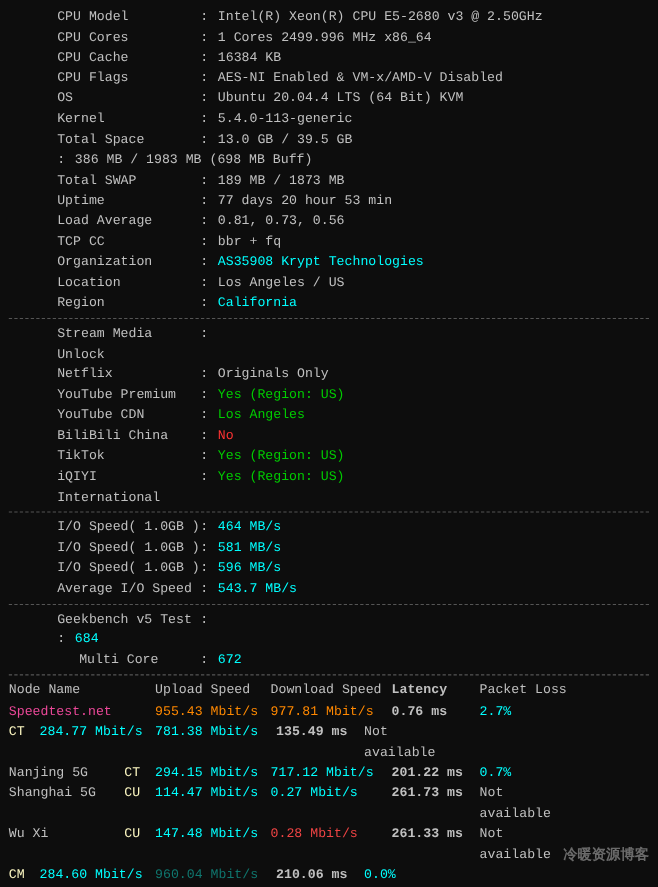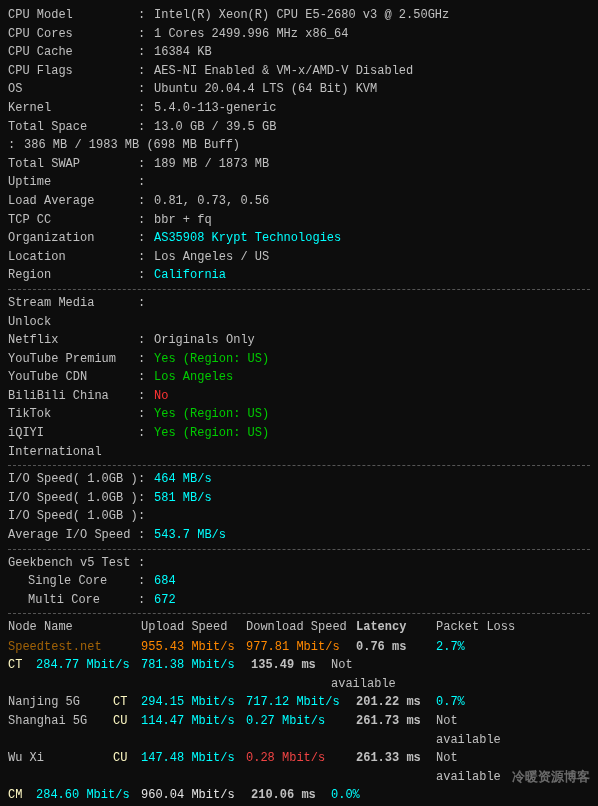--- a/index.html
+++ b/index.html
@@ -15,20 +15,21 @@
     }
     .section { margin-bottom: 2px; }
     .divider {
       border: none;
       border-top: 1px dashed #555;
       margin: 4px 0;
     }
     .info-row {
       display: flex;
       line-height: 1.55;
+      margin-left: 44px;
     }
     .info-label {
       width: 130px;
       flex-shrink: 0;
       color: #c0c0c0;
     }
     .info-colon {
       width: 16px;
       flex-shrink: 0;
       color: #c0c0c0;
@@ -115,20 +116,21 @@
       <span class="info-value">386 MB / 1983 MB (698 MB Buff)</span>
     </div>
     <div class="info-row">
       <span class="info-label">Total SWAP</span>
       <span class="info-colon">:</span>
       <span class="info-value">189 MB / 1873 MB</span>
     </div>
     <div class="info-row">
       <span class="info-label">Uptime</span>
       <span class="info-colon">:</span>
+      <span class="info-value">77 days 20 hour 53 min</span>
     </div>
     <div class="info-row">
       <span class="info-label">Load Average</span>
       <span class="info-colon">:</span>
       <span class="info-value">0.81, 0.73, 0.56</span>
     </div>
     <div class="info-row">
       <span class="info-label">TCP CC</span>
       <span class="info-colon">:</span>
       <span class="info-value">bbr + fq</span>
@@ -199,38 +201,38 @@
       <span class="info-value cyan">464 MB/s</span>
     </div>
     <div class="info-row">
       <span class="info-label">I/O Speed( 1.0GB )</span>
       <span class="info-colon">:</span>
       <span class="info-value cyan">581 MB/s</span>
     </div>
     <div class="info-row">
       <span class="info-label">I/O Speed( 1.0GB )</span>
       <span class="info-colon">:</span>
+      <span class="info-value cyan">596 MB/s</span>
     </div>
     <div class="info-row">
       <span class="info-label">Average I/O Speed</span>
       <span class="info-colon">:</span>
       <span class="info-value cyan">543.7 MB/s</span>
     </div>
   </div>
 
   <hr class="divider">
 
   <div class="section">
     <div class="info-row">
       <span class="info-label">Geekbench v5 Test</span>
       <span class="info-colon">:</span>
       <span class="info-value"></span>
     </div>
     <div class="info-row">
-      <span class="info-label" style="padding-left:20px;">Single Core</span>
       <span class="info-colon">:</span>
       <span class="info-value cyan">684</span>
     </div>
     <div class="info-row">
       <span class="info-label" style="padding-left:20px;">Multi Core</span>
       <span class="info-colon">:</span>
       <span class="info-value cyan">672</span>
     </div>
   </div>
 
@@ -240,21 +242,21 @@
     <div class="table-header-row">
       <span class="col-node">Node Name</span>
       <span class="col-isp"></span>
       <span class="col-upload">Upload Speed</span>
       <span class="col-download">Download Speed</span>
       <span class="col-latency">Latency</span>
       <span class="col-loss">Packet Loss</span>
     </div>
     <div id="network-table-1-body">
         <div class="table-data-row">
-    <span class="col-node" style="color:#a16207">Speedtest.net</span>
+    <span class="col-node" style="color:#ec4899">Speedtest.net</span>
     <span class="col-isp"></span>
     <span class="col-upload" style="color:#ff8800">955.43 Mbit/s</span>
     <span class="col-download" style="color:#ff8800">977.81 Mbit/s</span>
     <span class="col-latency" style="color:#c0c0c0">0.76 ms</span>
     <span class="col-loss" style="color:#00ffff">2.7%</span>
   </div>
         <div class="table-data-row">
     <span class="col-isp">CT</span>
     <span class="col-upload" style="color:#00ffff">284.77 Mbit/s</span>
     <span class="col-download" style="color:#00ffff">781.38 Mbit/s</span>
@@ -281,21 +283,21 @@
     <span class="col-node" style="color:#c0c0c0">Wu Xi</span>
     <span class="col-isp">CU</span>
     <span class="col-upload" style="color:#00ffff">147.48 Mbit/s</span>
     <span class="col-download" style="color:#ef4444">0.28 Mbit/s</span>
     <span class="col-latency" style="color:#c0c0c0">261.33 ms</span>
     <span class="col-loss" style="color:#c0c0c0">Not available</span>
   </div>
         <div class="table-data-row">
     <span class="col-isp">CM</span>
     <span class="col-upload" style="color:#00ffff">284.60 Mbit/s</span>
-    <span class="col-download" style="color:#e5e5e5">960.04 Mbit/s</span>
+    <span class="col-download" style="color:#0f766e">960.04 Mbit/s</span>
     <span class="col-latency" style="color:#c0c0c0">210.06 ms</span>
     <span class="col-loss" style="color:#00ffff">0.0%</span>
   </div>
         <div class="table-data-row">
     <span class="col-node" style="color:#c0c0c0">Beijing</span>
     <span class="col-isp">CM</span>
     <span class="col-upload" style="color:#00ffff">141.57 Mbit/s</span>
     <span class="col-download" style="color:#00ffff">984.30 Mbit/s</span>
     <span class="col-latency" style="color:#c0c0c0">206.64 ms</span>
     <span class="col-loss" style="color:#c0c0c0">Not available</span>

